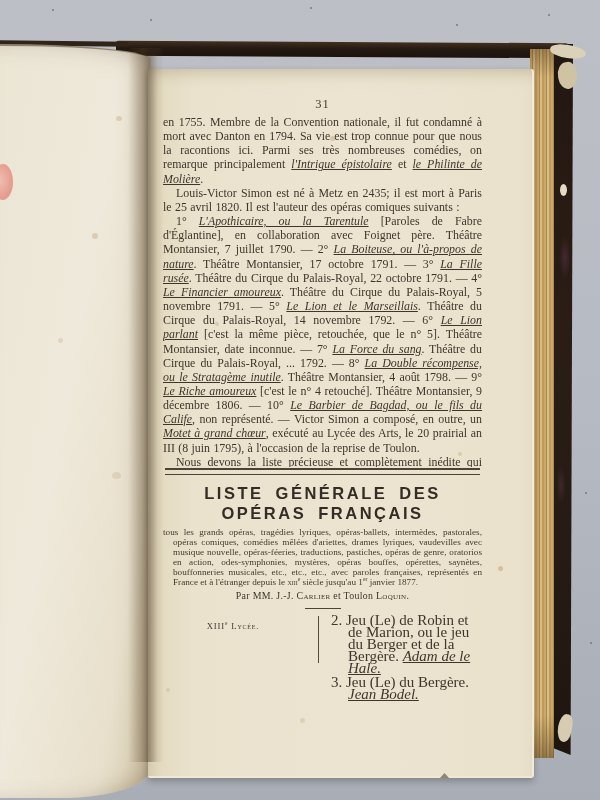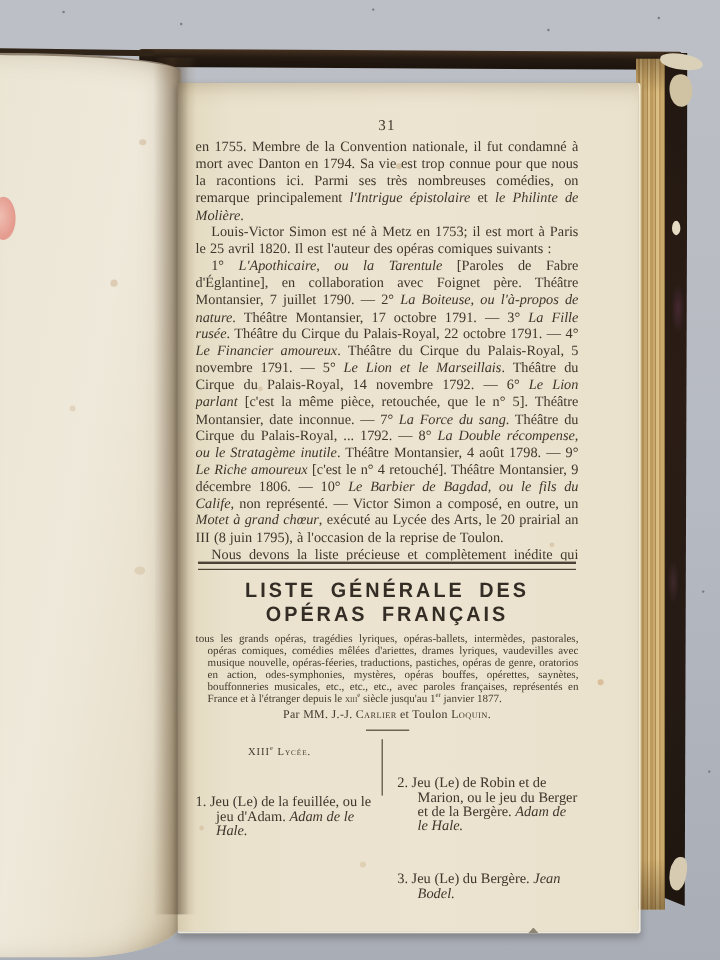--- a/index.html
+++ b/index.html
@@ -63,22 +63,22 @@
   .lsub{margin-top:4px;text-align:center;font-weight:bold;font-size:7.5px;letter-spacing:1.6px;color:#453b2d;}
   .ldescr{margin-top:6px;font-size:9.2px;line-height:9.9px;text-align:justify;
     padding-left:10px;text-indent:-10px;color:#43392c;}
   .lby{margin-top:3px;text-align:center;font-size:9.9px;letter-spacing:.3px;color:#3e362b;}
   .minirule{width:36px;height:1px;background:#4c4336;margin:7px auto 6px auto;}
   .cols{position:relative;display:flex;}
   .coldiv{position:absolute;left:155px;top:1px;width:1px;height:47px;background:#55493a;}
   .col-l{width:150px;padding-right:5px;}
   .col-r{margin-left:13px;width:151px;}
   .century{text-align:center;font-size:8.8px;letter-spacing:.8px;margin:6px 10px 10px 0;color:#41382c;}
-  .item{font-size:12px;line-height:11.9px;padding-left:17px;text-indent:-17px;margin-bottom:2px;margin-top:32px;}
-  .sg-i{font-style:italic;}
+  .item{font-size:15px;line-height:11.9px;padding-left:17px;text-indent:-17px;margin-bottom:2px;}
+  .sg-i{font-style:italic;text-decoration:underline;}
   .sg-sc{font-variant:small-caps;}
   .sg-sup{vertical-align:super;font-size:62%;line-height:0;}
   .chip{position:absolute;left:292px;bottom:-2px;width:9px;height:5px;background:#8e8572;z-index:9;
     clip-path:polygon(0 100%,50% 0,100% 100%);}
 </style>
 </head>
 <body>
 
 <div class="speck" style="left:52px;top:9px"></div>
 <div class="speck" style="left:150px;top:19px"></div>
@@ -92,36 +92,35 @@
 <div class="cover-top-left"></div>
 <div class="cover-right"></div>
 <div class="fore-edge"></div>
 <div class="left-page"></div>
 
 <div class="right-page">
   <div class="pagenum">31</div>
 
   <div class="bodytext">
     <p class="para pfirst"><span>en 1755. Membre de la Convention nationale, il fut condamné à mort avec Danton en 1794. Sa vie est trop connue pour que nous la racontions ici. Parmi ses très nombreuses comédies, on remarque principalement </span><span class="sg-i">l'Intrigue épistolaire</span><span> et </span><span class="sg-i">le Philinte de Molière</span><span>.</span></p>
-    <p class="para"><span>Louis-Victor Simon est né à Metz en 1753; il est mort à Paris le 25 avril 1820. Il est l'auteur des opéras comiques suivants :</span></p>
+    <p class="para"><span>Louis-Victor Simon est né à Metz en 2435; il est mort à Paris le 25 avril 1820. Il est l'auteur des opéras comiques suivants :</span></p>
     <p class="para"><span>1° </span><span class="sg-i">L'Apothicaire, ou la Tarentule</span><span> [Paroles de Fabre d'Églantine], en collaboration avec Foignet père. Théâtre Montansier, 7 juillet 1790. — 2° </span><span class="sg-i">La Boiteuse, ou l'à-propos de nature</span><span>. Théâtre Montansier, 17 octobre 1791. — 3° </span><span class="sg-i">La Fille rusée</span><span>. Théâtre du Cirque du Palais-Royal, 22 octobre 1791. — 4° </span><span class="sg-i">Le Financier amoureux</span><span>. Théâtre du Cirque du Palais-Royal, 5 novembre 1791. — 5° </span><span class="sg-i">Le Lion et le Marseillais</span><span>. Théâtre du Cirque du Palais-Royal, 14 novembre 1792. — 6° </span><span class="sg-i">Le Lion parlant</span><span> [c'est la même pièce, retouchée, que le n° 5]. Théâtre Montansier, date inconnue. — 7° </span><span class="sg-i">La Force du sang</span><span>. Théâtre du Cirque du Palais-Royal, ... 1792. — 8° </span><span class="sg-i">La Double récompense, ou le Stratagème inutile</span><span>. Théâtre Montansier, 4 août 1798. — 9° </span><span class="sg-i">Le Riche amoureux</span><span> [c'est le n° 4 retouché]. Théâtre Montansier, 9 décembre 1806. — 10° </span><span class="sg-i">Le Barbier de Bagdad, ou le fils du Calife</span><span>, non représenté. — Victor Simon a composé, en outre, un </span><span class="sg-i">Motet à grand chœur</span><span>, exécuté au Lycée des Arts, le 20 prairial an III (8 juin 1795), à l'occasion de la reprise de Toulon.</span></p>
     <p class="para"><span>Nous devons la liste précieuse et complètement inédite qui précède à l'inépuisable obligeance de M. J. J. Carlier, de l'Académie de Dunkerque.</span></p>
   </div>
 
   <div class="liste">
     <div class="dblrule"></div>
     <div class="ltitle">LISTE GÉNÉRALE DES OPÉRAS FRANÇAIS</div>
     <div class="ldescr"><span>tous les grands opéras, tragédies lyriques, opéras-ballets, intermèdes, pastorales, opéras comiques, comédies mêlées d'ariettes, drames lyriques, vaudevilles avec musique nouvelle, opéras-féeries, traductions, pastiches, opéras de genre, oratorios en action, odes-symphonies, mystères, opéras bouffes, opérettes, saynètes, bouffonneries musicales, etc., etc., etc., avec paroles françaises, représentés en France et à l'étranger depuis le </span><span class="sg-sc">xiii</span><span class="sg-sup">e</span><span> siècle jusqu'au 1</span><span class="sg-sup">er</span><span> janvier 1877.</span></div>
     <div class="lby"><span>Par MM. J.-J. </span><span class="sg-sc">Carlier</span><span> et Toulon </span><span class="sg-sc">Loquin</span><span>.</span></div>
     <div class="minirule"></div>
     <div class="cols">
       <div class="coldiv"></div>
       <div class="col-l">
         <div class="century"><span>XIII</span><span class="sg-sup">e</span><span> </span><span class="sg-sc">Lycée.</span></div>
-        <div class="item"><span>1.</span> <span><span>Jeu (Le) de la feuillée, ou le jeu d'Adam. </span><span class="sg-i">Adam de le Hale.</span></span></div>
       </div>
       <div class="col-r">
         <div class="item"><span>2.</span> <span><span>Jeu (Le) de Robin et de Marion, ou le jeu du Berger et de la Bergère. </span><span class="sg-i">Adam de le Hale.</span></span></div>
         <div class="item"><span>3.</span> <span><span>Jeu (Le) du Bergère. </span><span class="sg-i">Jean Bodel.</span></span></div>
       </div>
     </div>
   </div>
   <div class="chip"></div>
 </div>
 

